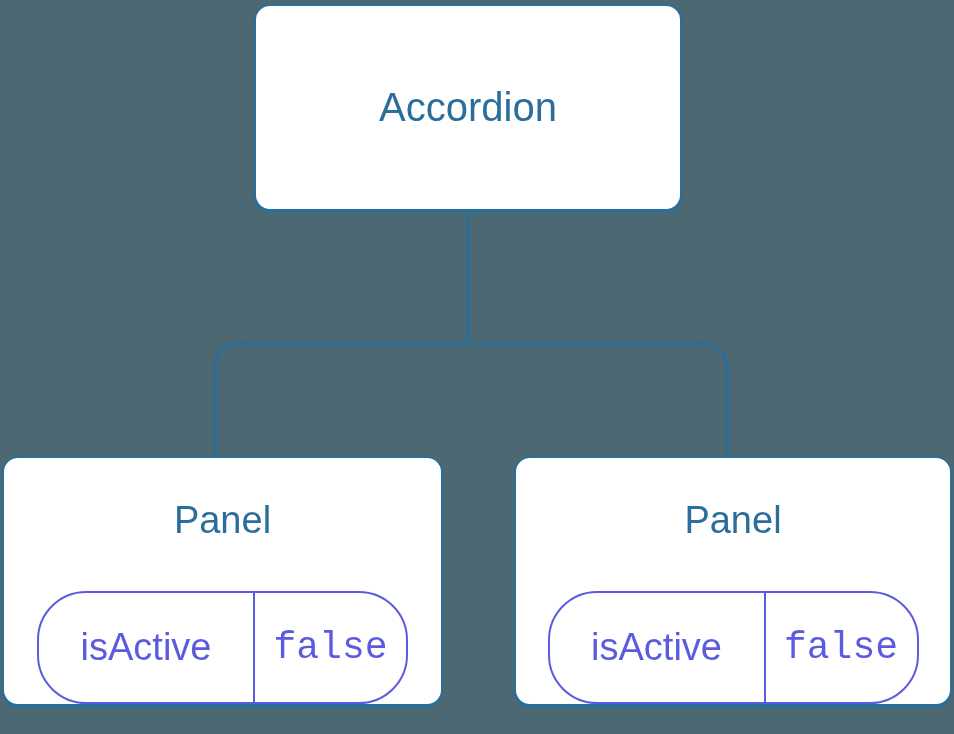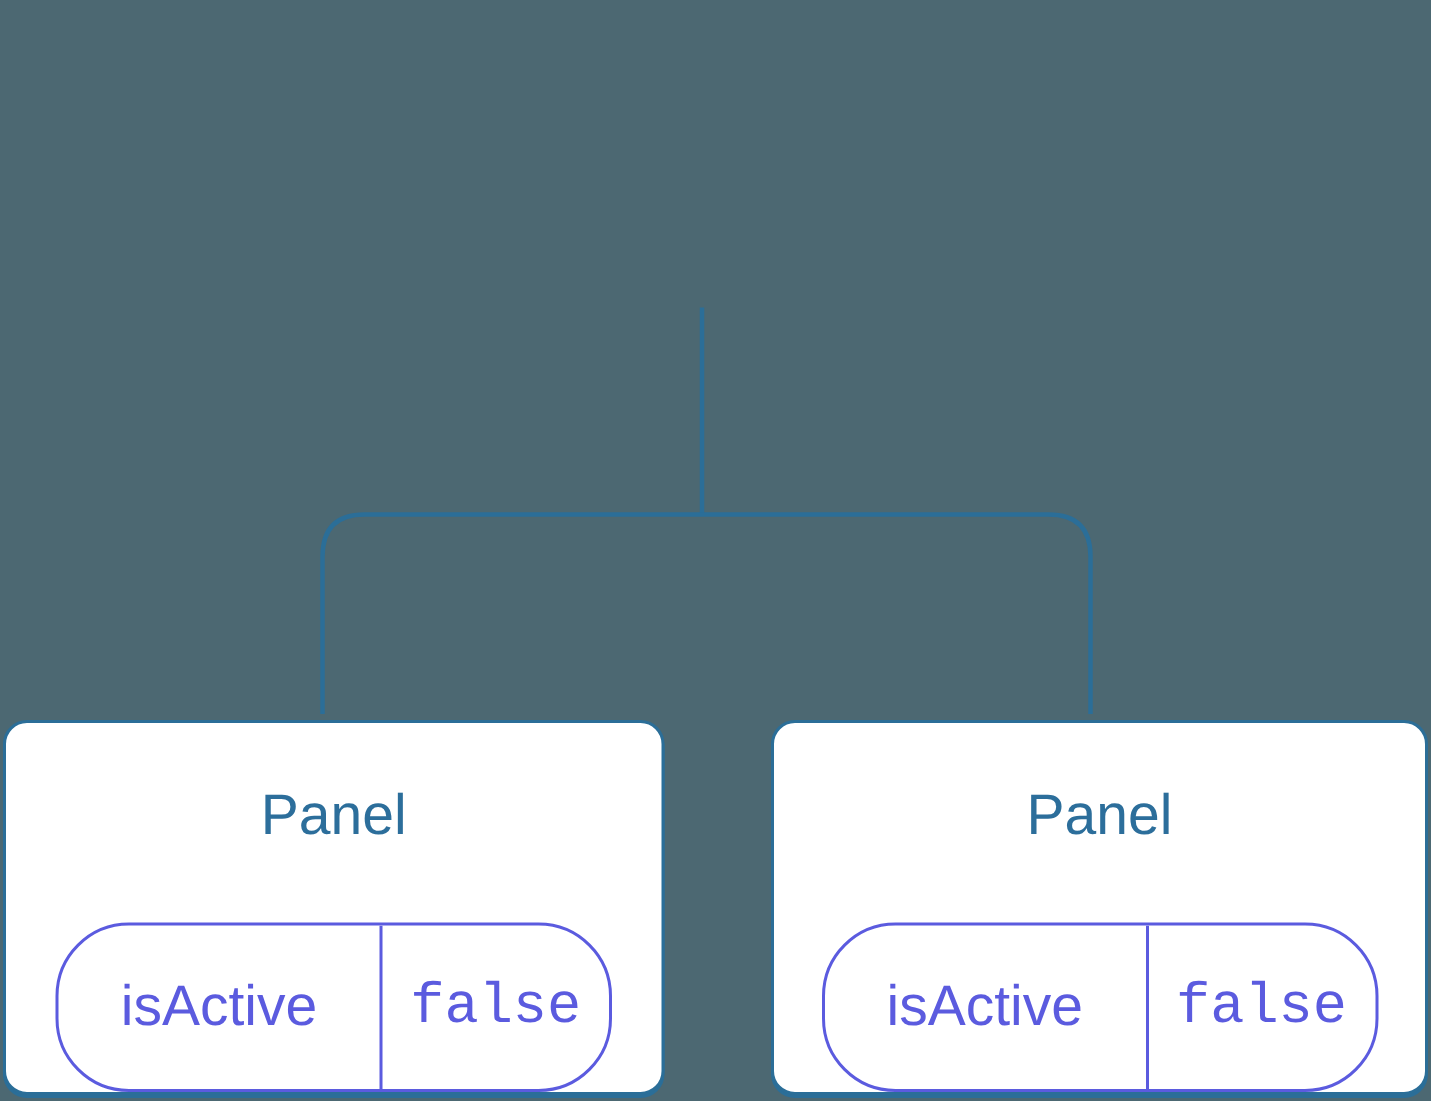--- a/index.html
+++ b/index.html
@@ -40,21 +40,21 @@
     display: flex;
     align-items: center;
     justify-content: center;
   }
   .node-label {
     font-size: 40px;
     font-weight: 500;
     color: var(--blue-text);
   }
   .node.panel {
-    top: 480px;
+    top: 456px;
     height: 250px;
     display: flex;
     flex-direction: column;
     align-items: center;
   }
   .node.panel.left  { left: 2px;   width: 441px; }
   .node.panel.right { left: 514px; width: 438px; }
   .panel-title {
     margin-top: 40px;
     font-size: 38px;
@@ -93,20 +93,23 @@
 </head>
 <body>
 
 <div class="canvas">
 
   <svg class="connectors" viewBox="0 0 954 734" xmlns="http://www.w3.org/2000/svg" aria-hidden="true">
     <path d="M 468 205 L 468 343" fill="none" stroke="#2B6E98" stroke-width="3"></path>
     <path d="M 215 476 L 215 371 Q 215 343 243 343 L 699 343 Q 727 343 727 371 L 727 476" fill="none" stroke="#2B6E98" stroke-width="3"></path>
   </svg>
 
+  <div class="node root">
+    <span class="node-label">Accordion</span>
+  </div>
 
   <div class="node panel left">
     <div class="panel-title">Panel</div>
     <div class="pill">
       <span class="pill-name">isActive</span>
       <span class="pill-value">false</span>
     </div>
   </div>
 
   <div class="node panel right">

